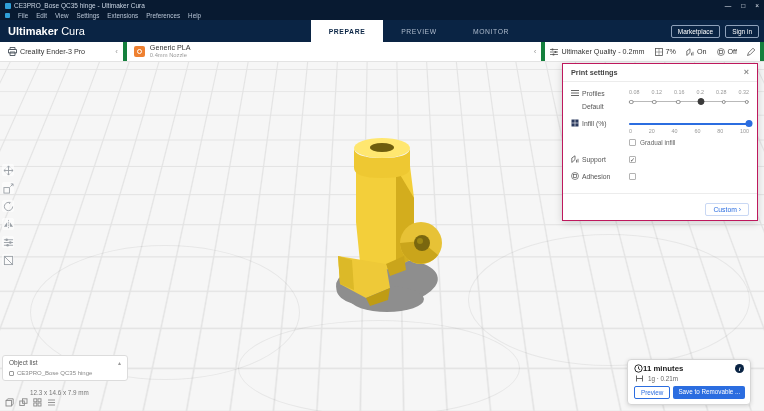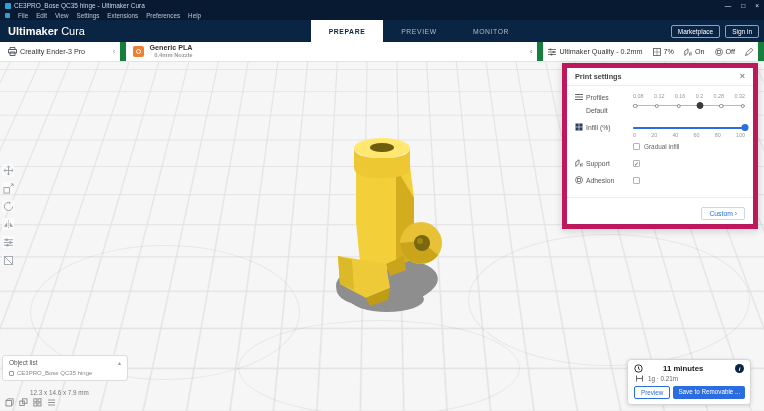--- a/index.html
+++ b/index.html
@@ -30,23 +30,23 @@
   .stage-tab { width:72px; height:22px; display:flex; align-items:center; justify-content:center;
                font-size:6.8px; letter-spacing:.6px; color:#aebbcd; cursor:pointer; }
   .stage-tab.active { background:#ffffff; color:#0a2444; font-weight:bold; }
   .header-right { margin-left:auto; display:flex; align-items:center; gap:5px; margin-right:5px; }
   .hbtn { border:1px solid #8ea1ba; border-radius:2px; color:#fff; font-size:6.5px;
           padding:2px 6px; cursor:pointer; white-space:nowrap; }
 
   
   .configbar { position:absolute; left:0; top:42px; width:764px; height:20px; background:#fff;
                border-bottom:1px solid #e3e3e3; display:flex; font-size:7.2px; color:#333; }
-  .cfg { display:flex; align-items:center; border-right:6px solid #15803d; position:relative;text-align:right; }
+  .cfg { display:flex; align-items:center; border-right:4px solid #15803d; position:relative; }
   .cfg-printer { width:130px; padding-left:8px; }
-  .cfg-material { width:430px; padding-left:7px;font-weight:bold; }
+  .cfg-material { width:430px; padding-left:7px; }
   .cfg-settings { flex:1; padding:0 5px; gap:4px; }
   .chev { position:absolute; right:5px; color:#9a9a9a; font-size:8px; cursor:pointer; }
   .chev::after { content:"‹"; }
   .mat-ico { width:11px; height:11px; background:#ee8030; border-radius:2px; margin-right:5px;
              display:flex; align-items:center; justify-content:center; }
   .mat-ico i { width:5px; height:5px; border:1px solid #fff; border-radius:50%; display:block; }
   .mat-lines { display:flex; flex-direction:column; line-height:1.15; }
   .mat-sub { font-size:5.8px; color:#999; }
   .cfgtxt { margin-left:3px; white-space:nowrap; }
   .cfg-settings .grp { display:flex; align-items:center; margin-right:6px; }
@@ -76,21 +76,21 @@
 
   .model-svg { position:absolute; left:330px; top:76px; }
 
   
   .tools { position:absolute; left:2px; top:102px; display:flex; flex-direction:column; gap:6px; }
   .tool { width:12px; height:12px; display:flex; align-items:center; justify-content:center;
           background:rgba(255,255,255,.6); border-radius:2px; cursor:pointer; }
 
   
   .ps-panel { position:absolute; left:562px; top:63px; width:196px; background:#fff;
-              border:5px solid #be185d; box-shadow:0 2px 8px rgba(0,0,0,.16); z-index:5; }
+              border:1px solid #be185d; box-shadow:0 2px 8px rgba(0,0,0,.16); z-index:5; }
   .ps-head { display:flex; align-items:center; padding:4px 8px; border-bottom:1px solid #ececec;
              font-size:7.3px; color:#444; font-weight:bold; }
   .ps-close { margin-left:auto; color:#8a8a8a; font-size:9px; cursor:pointer; line-height:7px; }
   .ps-close::after { content:"×"; }
   .ps-body { padding:7px 8px 4px; }
   .ps-row { display:flex; margin-bottom:9px; }
   .ps-lcol { width:58px; }
   .ps-rcol { flex:1; }
   .ps-lbl { display:flex; align-items:center; gap:3px; font-size:6.8px; color:#555; }
   .ps-sub { margin:6px 0 0 11px; font-size:6.8px; color:#555; }
@@ -125,21 +125,21 @@
   .objlist-item { display:flex; align-items:center; gap:3px; padding:1px 6px 4px; font-size:6px; color:#888; cursor:pointer; }
   .obj-ico { width:5px; height:5px; border:1px solid #9a9a9a; border-radius:1px; }
   .dims { position:absolute; left:30px; top:389px; font-size:6.3px; color:#777; z-index:4; }
   .bl-icons { position:absolute; left:4px; top:397px; display:flex; gap:4px; z-index:4; }
   .bl-icons .tool { width:10px; height:10px; background:transparent; }
 
   
   .summary { position:absolute; right:13px; bottom:6px; width:124px; background:#fff;
              border:1px solid #d6d6d6; border-radius:4px; box-shadow:0 1px 4px rgba(0,0,0,.14);
              padding:4px 6px 5px; z-index:5; }
-  .sum-r1 { display:flex; align-items:center; gap:20px; font-size:7.8px; font-weight:bold; color:#1a1a1a; }
+  .sum-r1 { display:flex; align-items:center; gap:0; font-size:7.8px; font-weight:bold; color:#1a1a1a; }
   .info-ico { margin-left:auto; width:9px; height:9px; border-radius:50%; background:#0a2444; color:#fff;
               font-size:6px; font-style:italic; display:flex; align-items:center; justify-content:center; cursor:pointer; }
   .sum-r2 { display:flex; align-items:center; gap:4px; font-size:6.3px; color:#666; margin:2px 0 4px 1px; }
   .sum-btns { display:flex; gap:3px; }
   .btn-preview { border:1px solid #2b6de0; color:#2b6de0; background:#fff; border-radius:2px;
                  font-size:6.3px; padding:2px 6px; cursor:pointer; white-space:nowrap; }
   .btn-save { background:#2b6de0; color:#fff; border-radius:2px; font-size:6.3px; padding:2px 5px;
               cursor:pointer; flex:1; text-align:center; white-space:nowrap; }
 </style>
 </head>

